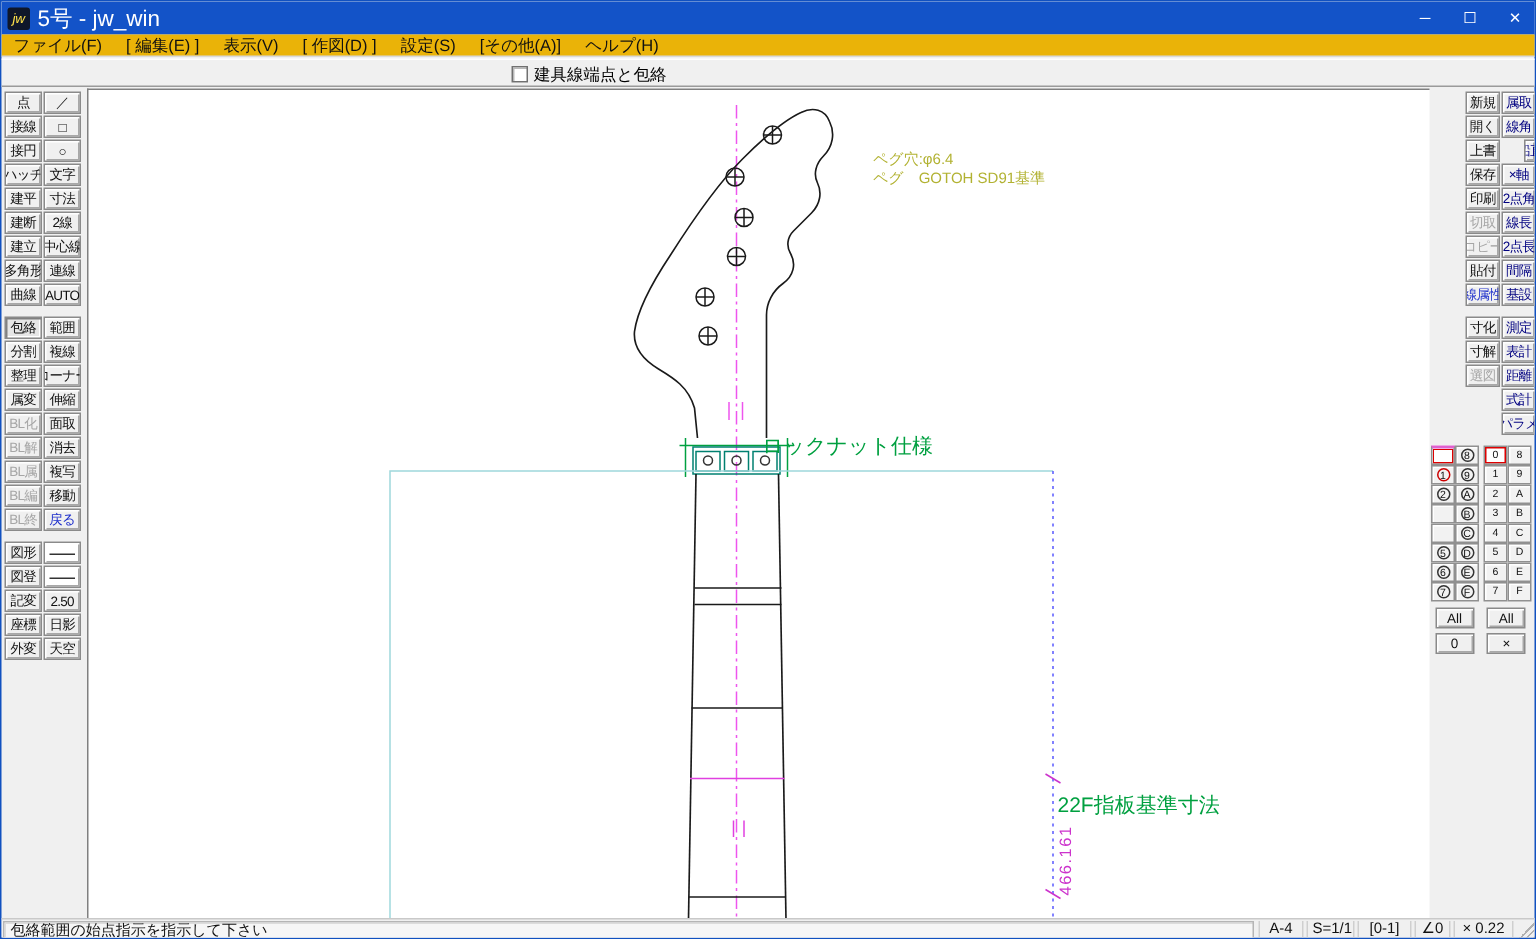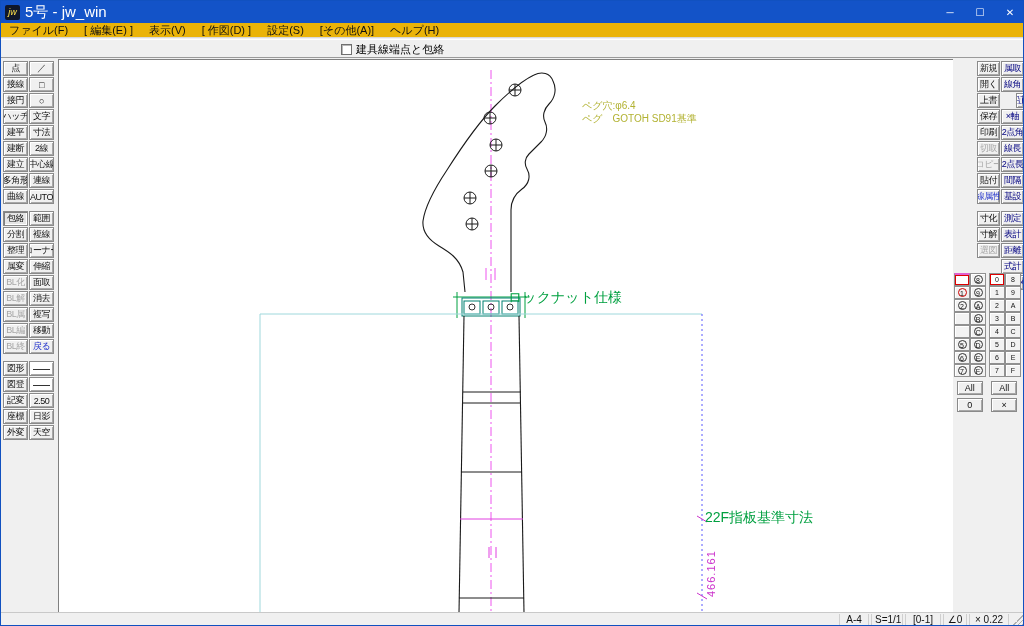--- a/index.html
+++ b/index.html
@@ -34,21 +34,21 @@
   .btn3d.sample { background:#fff; position:relative; }
   .btn3d.sample::after { content:""; position:absolute; left:3px; right:3px; top:50%; border-top:1px solid #333; }
   .btn3d.empty { visibility:hidden; }
   
   .left-toolbar { position:absolute; left:2px; top:60px; width:53px; }
   .right-toolbar { position:absolute; left:976px; top:60px; width:47px; }
   .tool-grid { display:grid; grid-template-columns:25px 25px; gap:1px 1px; margin-bottom:7px; }
   .tool-grid .btn3d { height:15px; }
   .right-toolbar .tool-grid { grid-template-columns:23px 23px; }
   
-  .layer-panel { position:absolute; left:953px; top:272px; width:66px; }
+  .layer-panel { position:absolute; left:953px; top:296px; width:66px; }
   .layer-cols { display:flex; gap:3px; }
   .lgrid { display:grid; grid-template-rows:repeat(8,13px); grid-auto-flow:column; gap:0; }
   .lcell { width:16px; height:13px; background:#f2f2f2; border:1px solid #909090; box-shadow:inset 1px 1px 0 #fff; display:flex; align-items:center; justify-content:center; }
   .lcell .num { display:inline-block; min-width:9px; height:9px; line-height:9px; text-align:center; font-size:7px; color:#111; border-radius:50%; }
   .lcell.circled .num { border:1px solid #333; }
   .lcell.red-ring .num { border:1px solid #cc0000; }
   .lcell.blank .num { visibility:hidden; }
   .lcell.current { box-shadow:inset 0 0 0 1px #dd0000; background:#fff; border-top:2px solid #e060d0; }
   .lcell.gcurrent { box-shadow:inset 0 0 0 1px #dd0000; background:#fff; }
   .layer-bottom { display:flex; gap:3px; margin-top:4px; }
@@ -521,24 +521,25 @@
 
     <polyline points="201,553 201,254 643,254" fill="none" stroke="#9fd8dc" stroke-width="1"></polyline>
     <line x1="643" y1="254" x2="643" y2="553" stroke="#5858ff" stroke-width="1" stroke-dasharray="2 3"></line>
 
     <line x1="638" y1="456" x2="648" y2="462" stroke="#cc33cc" stroke-width="1"></line>
     <line x1="638" y1="533" x2="648" y2="539" stroke="#cc33cc" stroke-width="1"></line>
   </svg>
   <div class="ann ann-olive" style="left:523px; top:39px;">ペグ穴:φ6.4</div>
   <div class="ann ann-olive" style="left:523px; top:52px;">ペグ　GOTOH SD91基準</div>
   <div class="ann ann-green" style="left:449px; top:229px;">ロックナット仕様</div>
-  <div class="ann ann-green" style="left:646px; top:449px;">22F指板基準寸法</div>
+  <div class="ann ann-green" style="left:646px; top:468px;">22F指板基準寸法</div>
   <div class="ann ann-mag dim-vert" style="left:646px; top:537px;">466.161</div>
 </div>
 
 <div class="statusbar">
+  <div class="status-msg">包絡範囲の始点指示を指示して下さい</div>
   <div class="status-field" style="left:838px; width:30px;">A-4</div>
   <div class="status-field" style="left:870px; width:32px;">S=1/1</div>
   <div class="status-field" style="left:904px; width:36px;">[0-1]</div>
   <div class="status-field" style="left:942px; width:24px;">∠0</div>
   <div class="status-field" style="left:968px; width:40px;">× 0.22</div>
   <div class="grip"></div>
 </div>
 
 </body></html>

